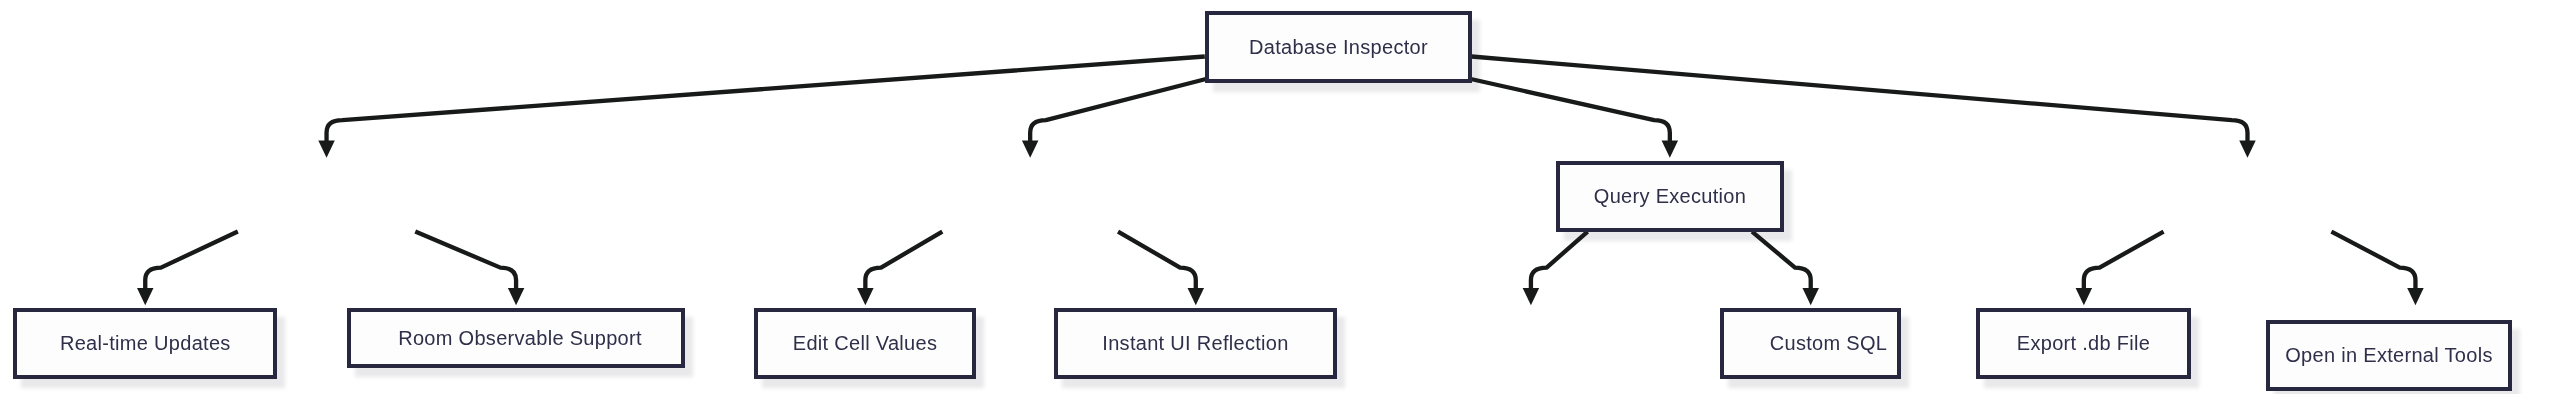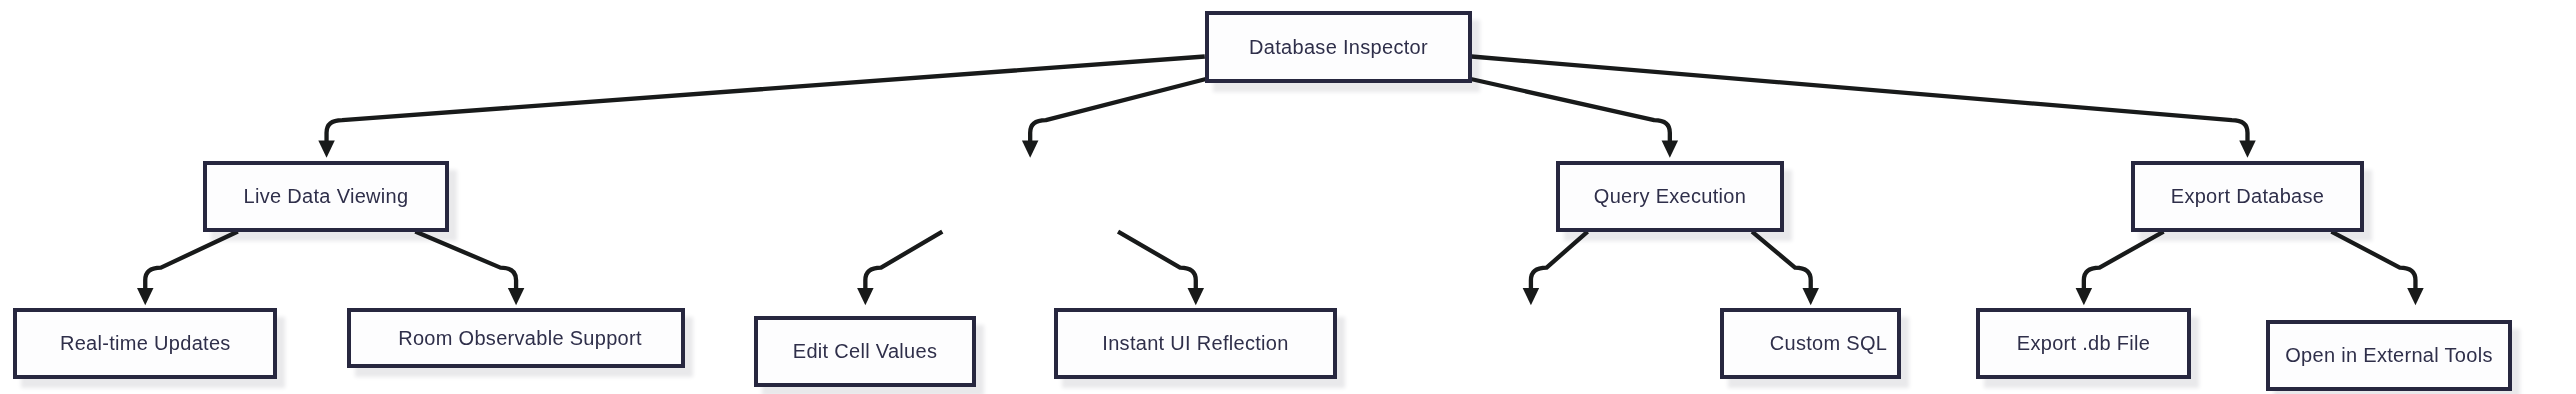--- a/index.html
+++ b/index.html
@@ -69,36 +69,30 @@
       <polygon points="2296.5,367 2317.5,367 2307,389" fill="#181a1a"></polygon>
       <path d="M 2756.58 295 L 2675 341 Q 2655 341 2655 357 L 2655 369" fill="none" stroke="#181a1a" stroke-width="5.5" stroke-linejoin="round"></path>
       <polygon points="2644.5,367 2665.5,367 2655,389" fill="#181a1a"></polygon>
       <path d="M 2970.42 295 L 3057.5 341 Q 3077.5 341 3077.5 357 L 3077.5 369" fill="none" stroke="#181a1a" stroke-width="5.5" stroke-linejoin="round"></path>
       <polygon points="3067,367 3088,367 3077.5,389" fill="#181a1a"></polygon>
     </svg>
 
   <div class="node" id="node-root" style="left: 1205px; top: 11px; width: 267px; height: 72px;">
     <span class="node-label">Database Inspector</span>
   </div>
-  <div class="node" id="node-live" style="left: 203px; top: 161px; width: 246px; height: 71px;">
-    <span class="node-label">Live Data Viewing</span>
-  </div>
   <div class="node" id="node-query" style="left: 1556px; top: 161px; width: 228px; height: 71px;">
     <span class="node-label">Query Execution</span>
-  </div>
-  <div class="node" id="node-export" style="left: 2131px; top: 161px; width: 233px; height: 71px;">
-    <span class="node-label">Export Database</span>
   </div>
   <div class="node" id="node-realtime" style="left: 13.3px; top: 308px; width: 264px; height: 71px;">
     <span class="node-label">Real-time Updates</span>
   </div>
   <div class="node" id="node-room" style="left: 347px; top: 308px; width: 338px; height: 60px; padding-left: 8px;">
     <span class="node-label">Room Observable Support</span>
   </div>
-  <div class="node" id="node-edit" style="left: 754px; top: 308px; width: 222px; height: 71px; margin-top: 8px;">
+  <div class="node" id="node-edit" style="left: 754px; top: 308px; width: 222px; height: 71px;">
     <span class="node-label">Edit Cell Values</span>
   </div>
   <div class="node" id="node-instant" style="left: 1054px; top: 308px; width: 283px; height: 71px;">
     <span class="node-label">Instant UI Reflection</span>
   </div>
   <div class="node" id="node-custom" style="left: 1720px; top: 308px; width: 181px; height: 71px; padding-left: 36px;">
     <span class="node-label">Custom SQL</span>
   </div>
   <div class="node" id="node-exportdb" style="left: 1976px; top: 308px; width: 215px; height: 71px;">
     <span class="node-label">Export .db File</span>

